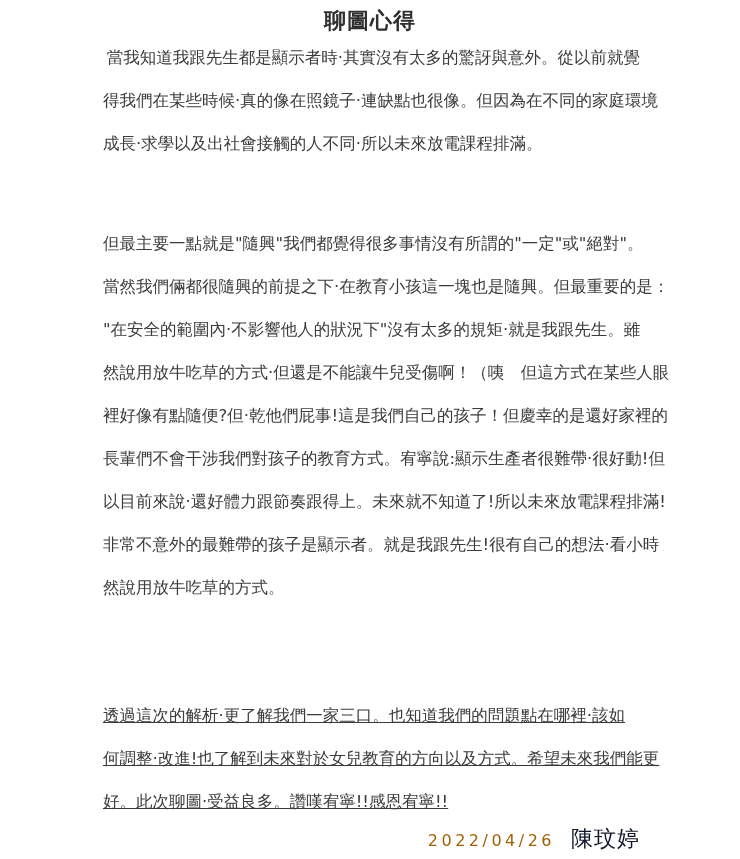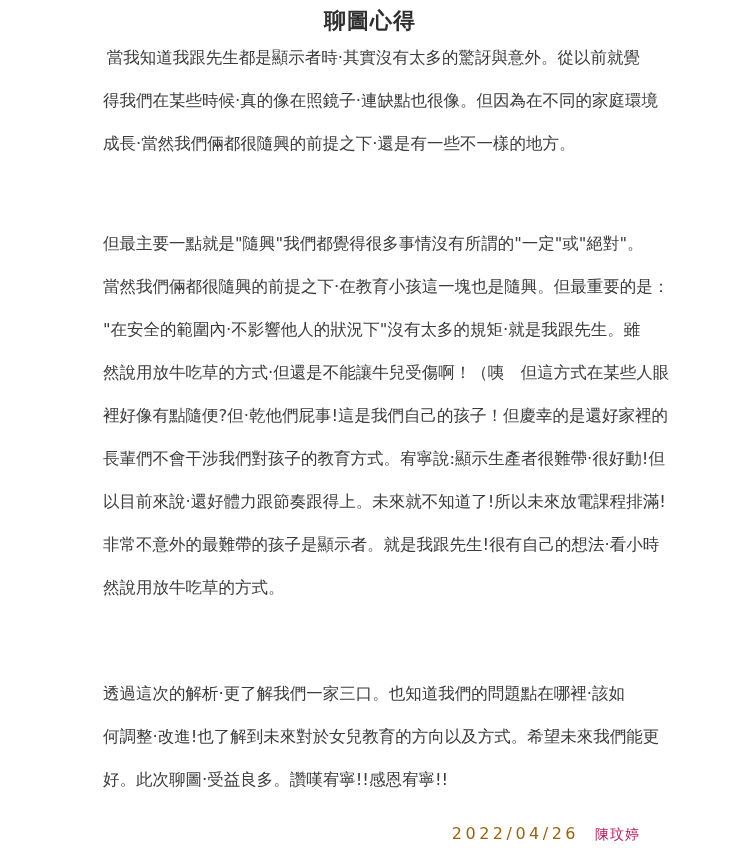--- a/index.html
+++ b/index.html
@@ -67,54 +67,54 @@
     gap: 16px;
   }
   .sig-date {
     font-size: 16px;
     letter-spacing: 3.5px;
     color: #a16207;
     font-family: "DejaVu Sans", "Liberation Sans", sans-serif;
     margin-left: 28px;
   }
   .sig-name {
-    font-size: 14px;
+    font-size: 22px;
     letter-spacing: 1px;
-    color: #be185d;
+    color: #0f172a;
   }
 </style>
 </head>
 <body>
 
 <div class="page">
 
   <div class="doc-title">聊圖心得</div>
 
   <div class="body-block" style="top:36px;">
     <span class="tline justify">
       <span class="indent"></span>
         <span>當我知道我跟先生都是顯示者時‧其實沒有太多的驚訝與意外。從以前就覺</span>
     </span>
     <span class="tline">得我們在某些時候‧真的像在照鏡子‧連缺點也很像。但因為在不同的家庭環境</span>
-    <span class="tline">成長‧當然我們倆都很隨興的前提之下‧還是有一些不一樣的地方。</span>
+    <span class="tline">成長‧求學以及出社會接觸的人不同‧所以未來放電課程排滿。</span>
   </div>
 
   <div class="body-block" style="top:222px;">
     <span class="tline"><span class="indent"></span><span>但最主要一點就是"隨興"我們都覺得很多事情沒有所謂的"一定"或"絕對"。</span></span>
     <span class="tline">當然我們倆都很隨興的前提之下‧在教育小孩這一塊也是隨興。但最重要的是：</span>
     <span class="tline"><span class="u">"在安全的範圍內‧不影響他人的狀況下"</span><span>沒有太多的規矩‧就是我跟先生。雖</span></span>
     <span class="tline">然說用放牛吃草的方式‧但還是不能讓牛兒受傷啊！（咦　但這方式在某些人眼</span>
     <span class="tline">裡好像有點隨便?但‧乾他們屁事!這是我們自己的孩子！但慶幸的是還好家裡的</span>
     <span class="tline">長輩們不會干涉我們對孩子的教育方式。宥寧說:顯示生產者很難帶‧很好動!但</span>
     <span class="tline">以目前來說‧還好體力跟節奏跟得上。未來就不知道了!所以未來放電課程排滿!</span>
     <span class="tline">非常不意外的最難帶的孩子是顯示者。就是我跟先生!很有自己的想法‧看小時</span>
     <span class="tline">然說用放牛吃草的方式。</span>
   </div>
 
-  <div class="body-block" style="top:672px;">
+  <div class="body-block" style="top:694px;text-decoration:underline;">
     <span class="tline"><span class="indent"></span><span>透過這次的解析‧更了解我們一家三口。也知道我們的問題點在哪裡‧該如</span></span>
     <span class="tline">何調整‧改進!也了解到未來對於女兒教育的方向以及方式。希望未來我們能更</span>
     <span class="tline">好。此次聊圖‧受益良多。讚嘆宥寧!!感恩宥寧!!</span>
   </div>
 
   <div class="sig-row">
     <span class="sig-date">2022/04/26</span>
     <span class="sig-name">陳玟婷</span>
   </div>
 

